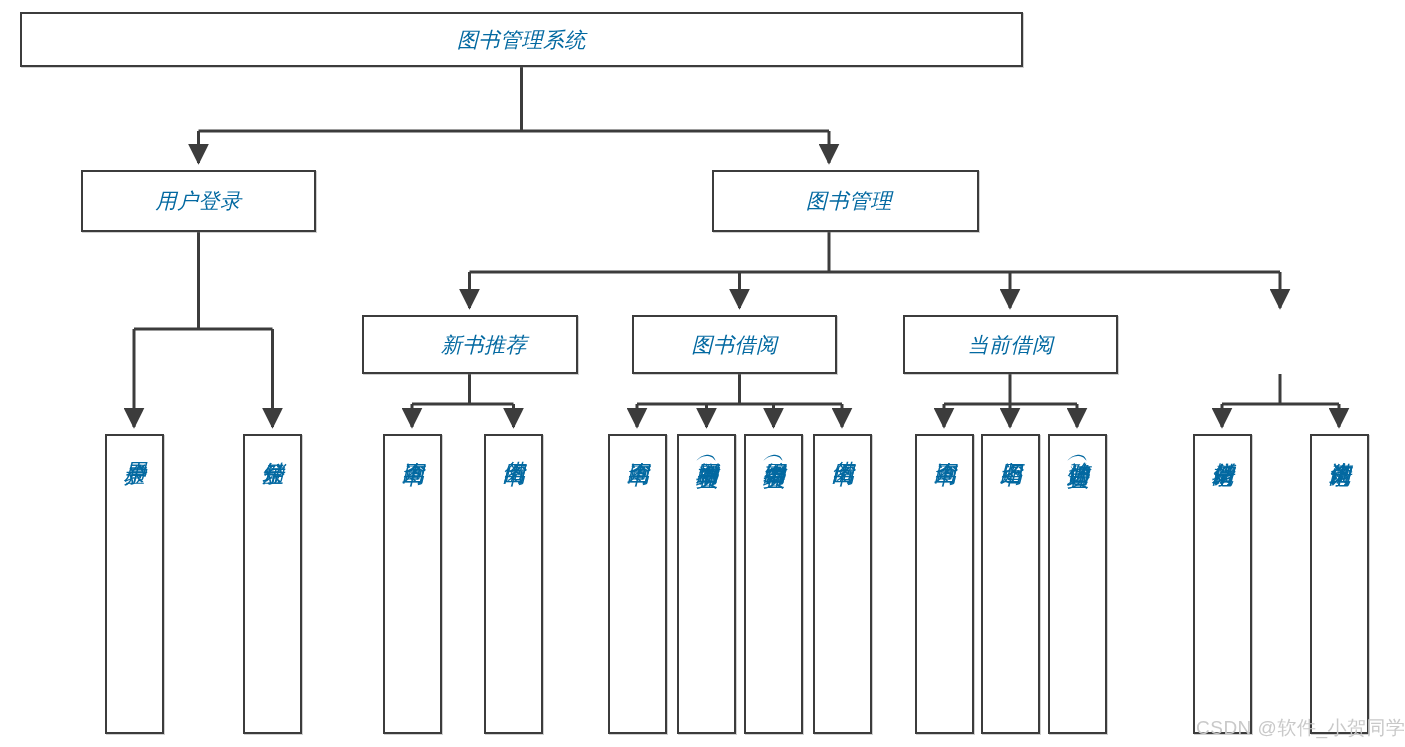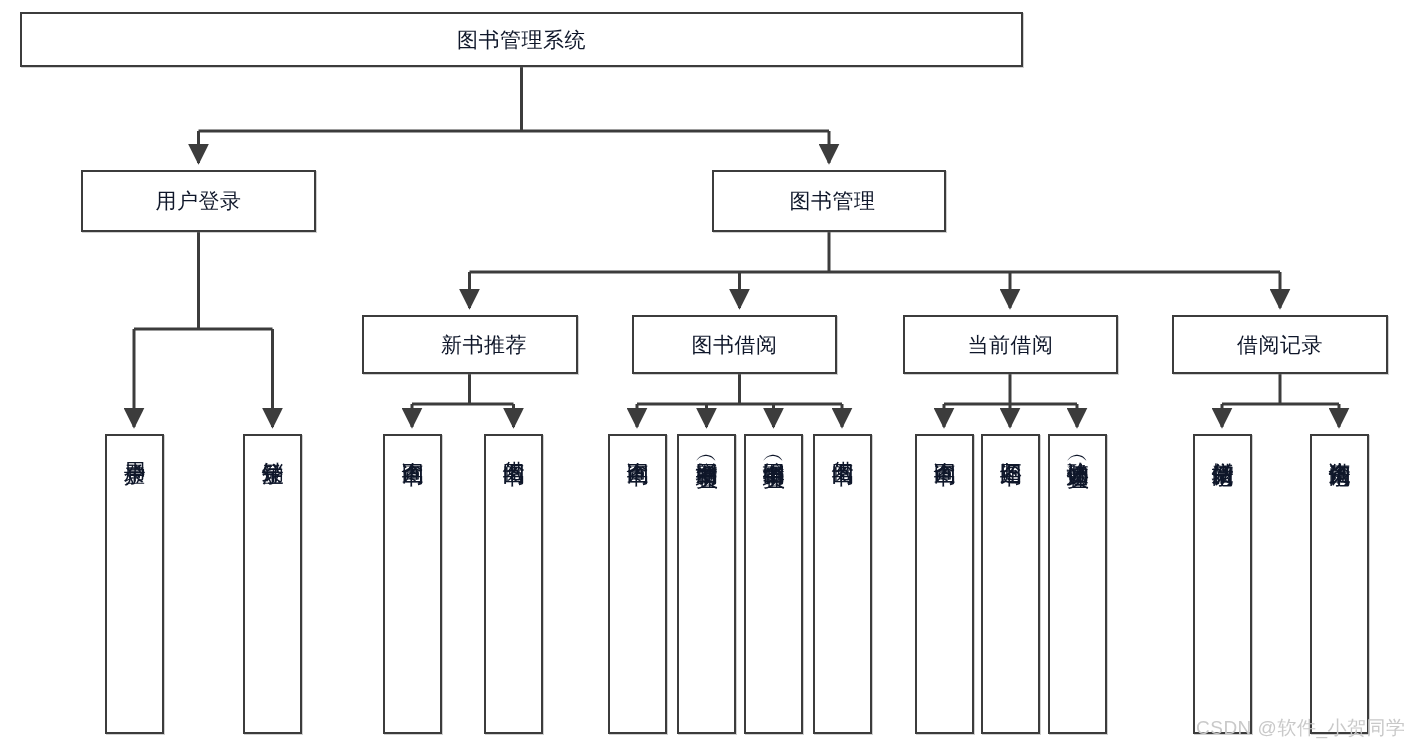--- a/index.html
+++ b/index.html
@@ -29,26 +29,27 @@
     position: absolute;
     box-sizing: border-box;
     border: 2px solid #3c3c3c;
     background: #ffffff;
     display: flex;
     align-items: center;
     justify-content: center;
     box-shadow: 1px 1px 0 0 rgba(120,120,120,0.35);
   }
   .node .label {
-    color: #0f172a;
+    color: #0369a1;
     font-size: 21px;
     line-height: 1.22;
     letter-spacing: 0.5px;
     text-align: right;
     white-space: nowrap;
+    font-style: italic;
   }
   .node.vertical {
     align-items: flex-start;
     padding-top: 8px;
   }
   .node.vertical .label {
     writing-mode: vertical-rl;
     text-orientation: upright;
     font-size: 22px;
     line-height: 1.30;
@@ -121,35 +122,32 @@
     </g>
   </svg>
 
   <div class="node" style="left:20px; top:12px; width:1003px; height:55px;">
     <span class="label">图书管理系统</span>
   </div>
 
   <div class="node" style="left:81px; top:170px; width:235px; height:62px;">
     <span class="label">用户登录</span>
   </div>
-  <div class="node" style="left:712px; top:170px; width:234px; height:62px;padding-left:7px;">
+  <div class="node" style="left:712px; top:170px; width:267px; height:62px;padding-left:7px;">
     <span class="label">图书管理</span>
   </div>
 
   <div class="node" style="left:362px; top:315px; width:216px; height:59px;padding-left:28px;">
     <span class="label">新书推荐</span>
   </div>
   <div class="node" style="left:632px; top:315px; width:205px; height:59px;">
     <span class="label">图书借阅</span>
   </div>
   <div class="node" style="left:903px; top:315px; width:215px; height:59px;">
     <span class="label">当前借阅</span>
-  </div>
-  <div class="node" style="left:1172px; top:315px; width:216px; height:59px;">
-    <span class="label">借阅记录</span>
   </div>
 
   <div class="node vertical" style="left:105px; top:434px; width:59px; height:300px;">
     <span class="label">用户登录</span>
   </div>
   <div class="node vertical" style="left:243px; top:434px; width:59px; height:300px;">
     <span class="label">注销登录</span>
   </div>
 
   <div class="node vertical" style="left:383px; top:434px; width:59px; height:300px;">

